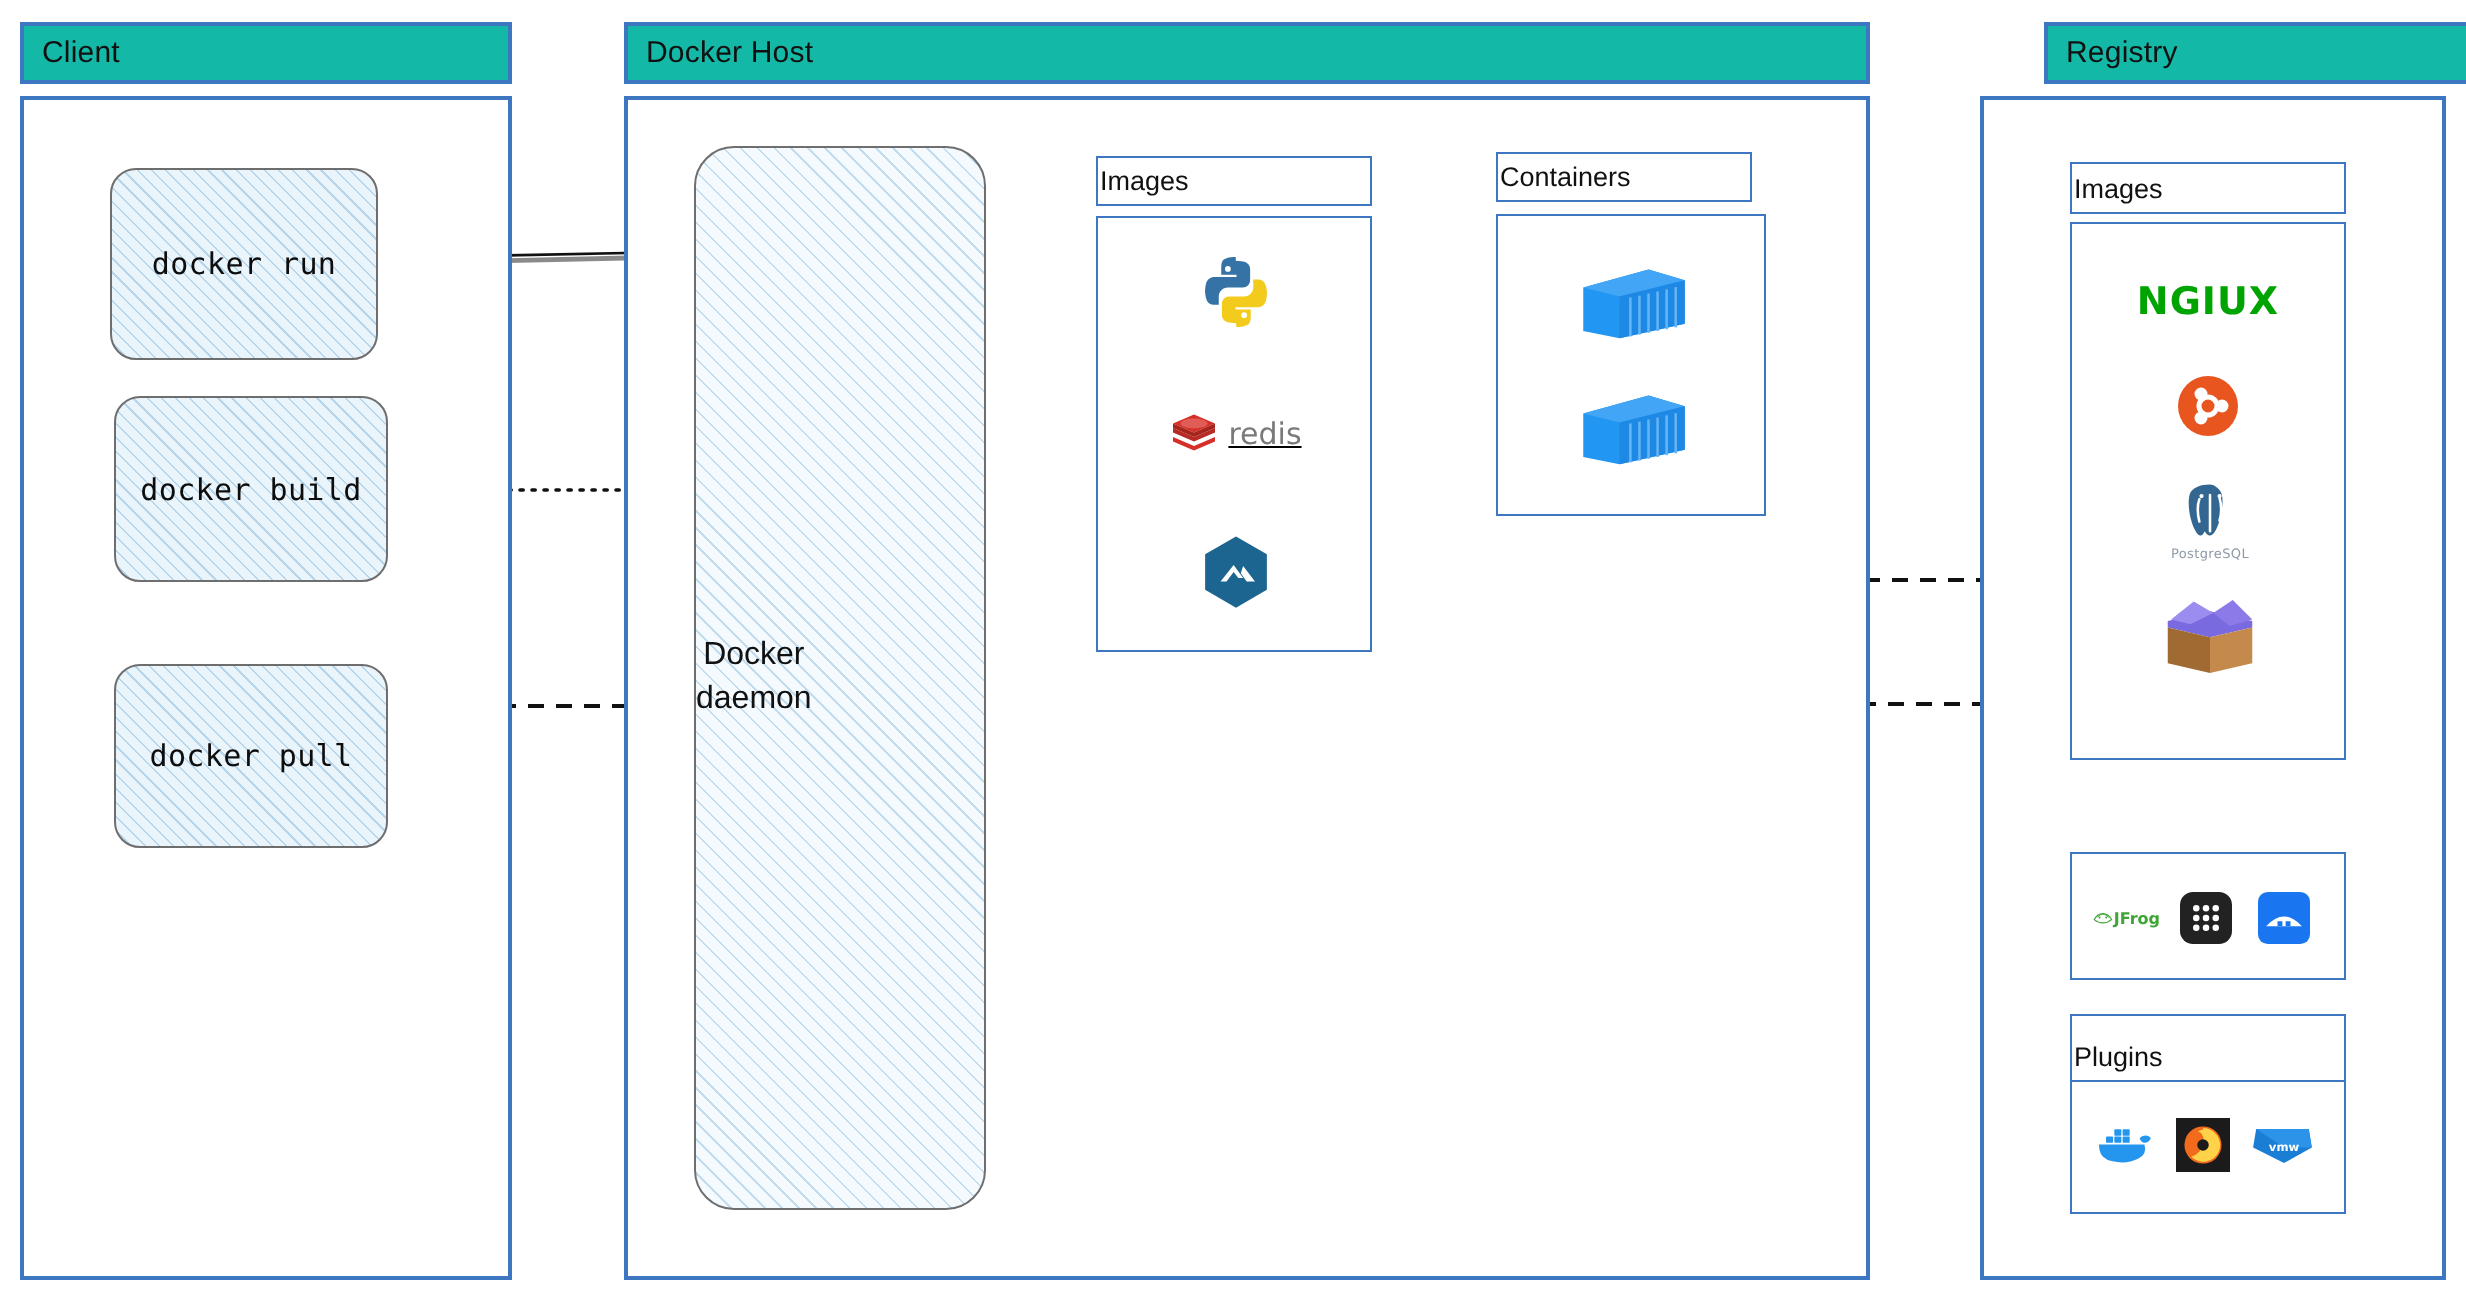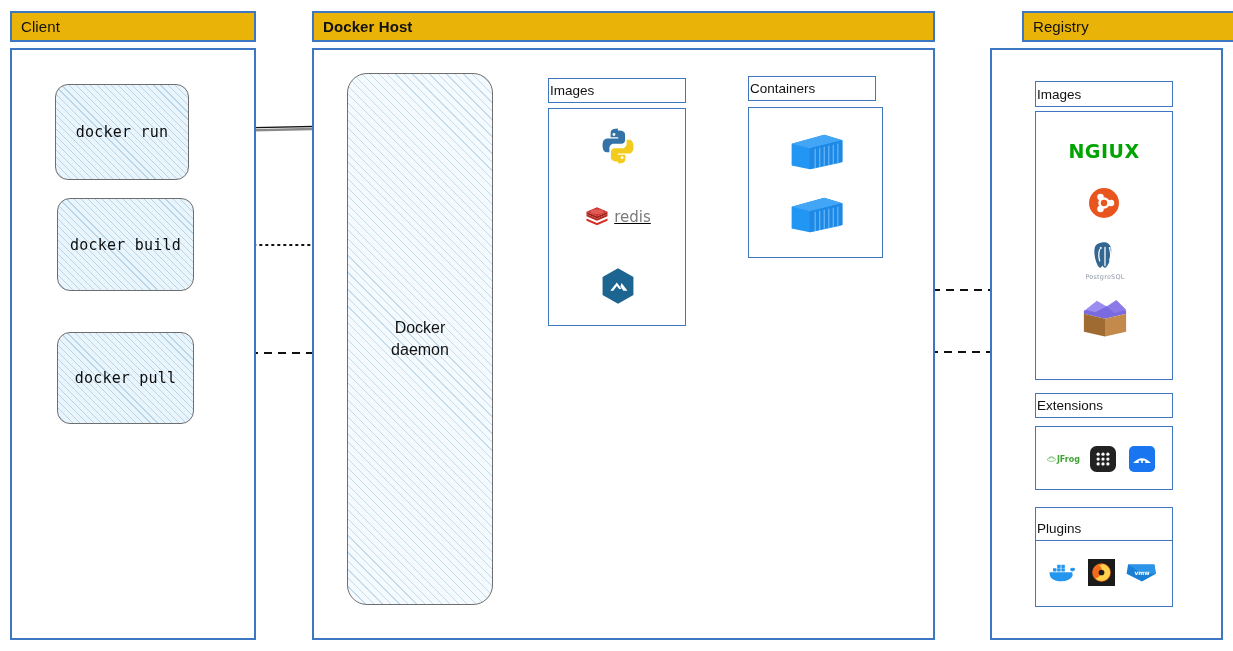--- a/index.html
+++ b/index.html
@@ -2,21 +2,21 @@
 <html><head>
 <meta charset="utf-8">
 <style>
   html,body{margin:0;padding:0;background:#ffffff;}
   body{font-family:"Liberation Sans",sans-serif;}
   #canvas{position:relative;width:1233px;height:651px;overflow:hidden;background:#fff;}
 
   
   .panel-header{
     position:absolute;box-sizing:border-box;
-    border:2px solid #3d77c2;background:#eab308;
+    border:2px solid #3d77c2;background:#14b8a6;
     display:flex;align-items:center;
     padding-left:9px;
     font-size:15px;color:#111111;
     letter-spacing:.1px;
   }
   .panel-body{
     position:absolute;box-sizing:border-box;
     border:2px solid #3d77c2;background:#ffffff;
   }
 
@@ -46,21 +46,21 @@
   }
 
   
   .daemon{
     position:absolute;box-sizing:border-box;
     border:1.4px solid #6e6e6e;border-radius:20px;
     background-color:#f4fafd;
     background-image:repeating-linear-gradient(45deg,
         rgba(120,175,215,.40) 0px,rgba(120,175,215,.40) .8px,
         rgba(255,255,255,0) .8px,rgba(255,255,255,0) 6px);
-    display:flex;align-items:center;justify-content:center;
+    display:flex;align-items:center;
     text-align:center;font-size:16px;color:#111;line-height:1.35;
   }
 
   
   #arrows{position:absolute;left:0;top:0;width:1233px;height:651px;pointer-events:none;}
 
   
   .icon-slot{position:absolute;display:flex;align-items:center;justify-content:center;}
   .logo-text-nginx{
     font-family:"DejaVu Sans",sans-serif;font-weight:bold;font-size:19px;
@@ -116,21 +116,21 @@
   <div class="cmd" style="left:57px;top:198px;width:137px;height:93px;">
     <span>docker build</span>
   </div>
   <div class="cmd" style="left:55px;top:84px;width:134px;height:96px;">
     <span>docker run</span>
   </div>
   <div class="cmd" style="left:57px;top:332px;width:137px;height:92px;">
     <span>docker pull</span>
   </div>
 
-  <div class="panel-header" style="left:312px;top:11px;width:623px;height:31px;font-weight:bold;">
+  <div class="panel-header" style="left:312px;top:11px;width:623px;height:31px;">
     <span>Docker Host</span>
   </div>
   <div class="panel-body" style="left:312px;top:48px;width:623px;height:592px;"></div>
 
   <div class="daemon" style="left:347px;top:73px;width:146px;height:532px;">
     <div>
       <div>Docker</div>
       <div>daemon</div>
     </div>
   </div>
@@ -241,23 +241,20 @@
   <div class="icon-slot" style="left:1076px;top:292px;width:58px;height:50px;">
     <svg viewBox="0 0 64 52" width="52" height="44">
       <path d="M6 18 L32 12 L58 18 L58 22 L32 28 L6 22 Z" fill="#7a6ae0"></path>
       <path d="M6 22 L32 28 L32 50 L6 44 Z" fill="#a06a33"></path>
       <path d="M32 28 L58 22 L58 44 L32 50 Z" fill="#c48a4c"></path>
       <path d="M8 17 L22 6 L34 13 L20 20 Z" fill="#9b8cf0"></path>
       <path d="M34 13 L46 5 L58 17 L44 21 Z" fill="#8b7ae8"></path>
     </svg>
   </div>
 
-  <div class="sub-header" style="left:1035px;top:393px;width:138px;height:25px;">
-    <span>Extensions</span>
-  </div>
   <div class="sub-body" style="left:1035px;top:426px;width:138px;height:64px;"></div>
 
   <div class="icon-slot" style="left:1046px;top:442px;width:34px;height:34px;flex-direction:row;">
     <svg viewBox="0 0 40 26" width="28" height="18">
       <path d="M4 16 q6-11 16-11 t16 11 q-7 6-16 6 t-16-6z" fill="none" stroke="#3fa535" stroke-width="2"></path>
       <path d="M10 12 q4-6 10-6 t10 6" fill="none" stroke="#3fa535" stroke-width="1.6"></path>
       <circle cx="14" cy="12" r="1.8" fill="#3fa535"></circle>
       <circle cx="26" cy="12" r="1.8" fill="#3fa535"></circle>
     </svg>
     <span class="jfrog-word">JFrog</span>

